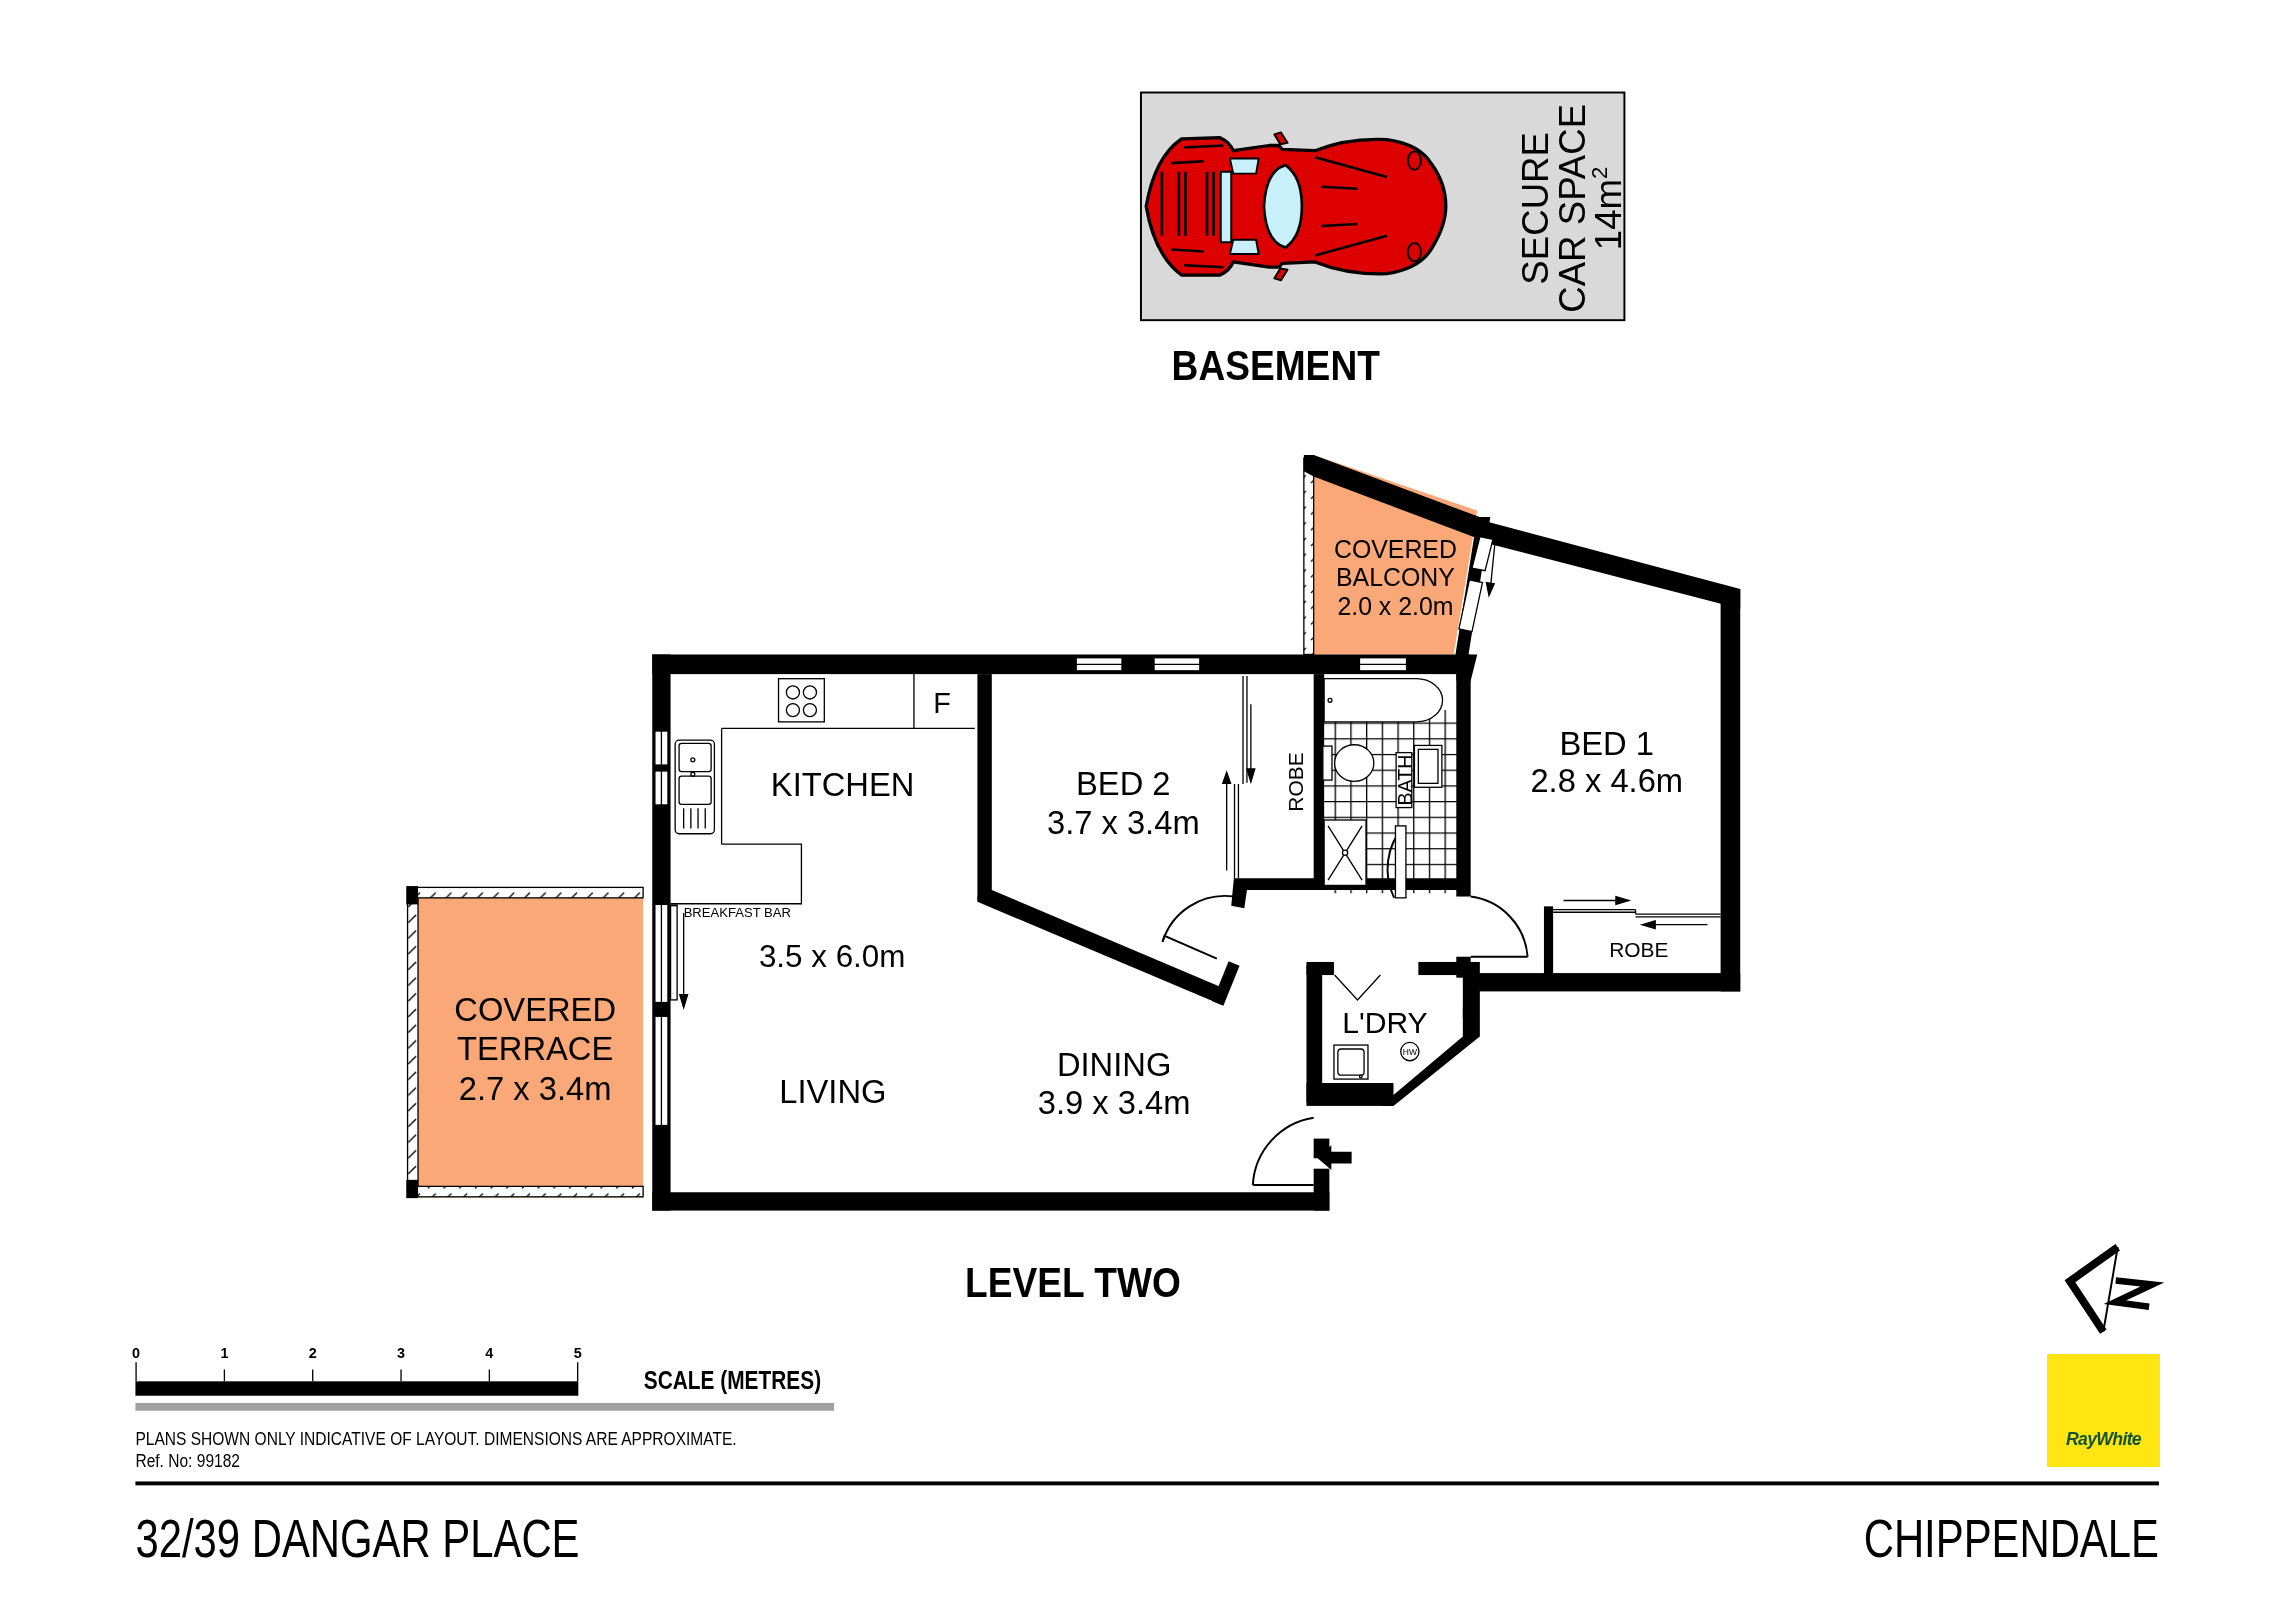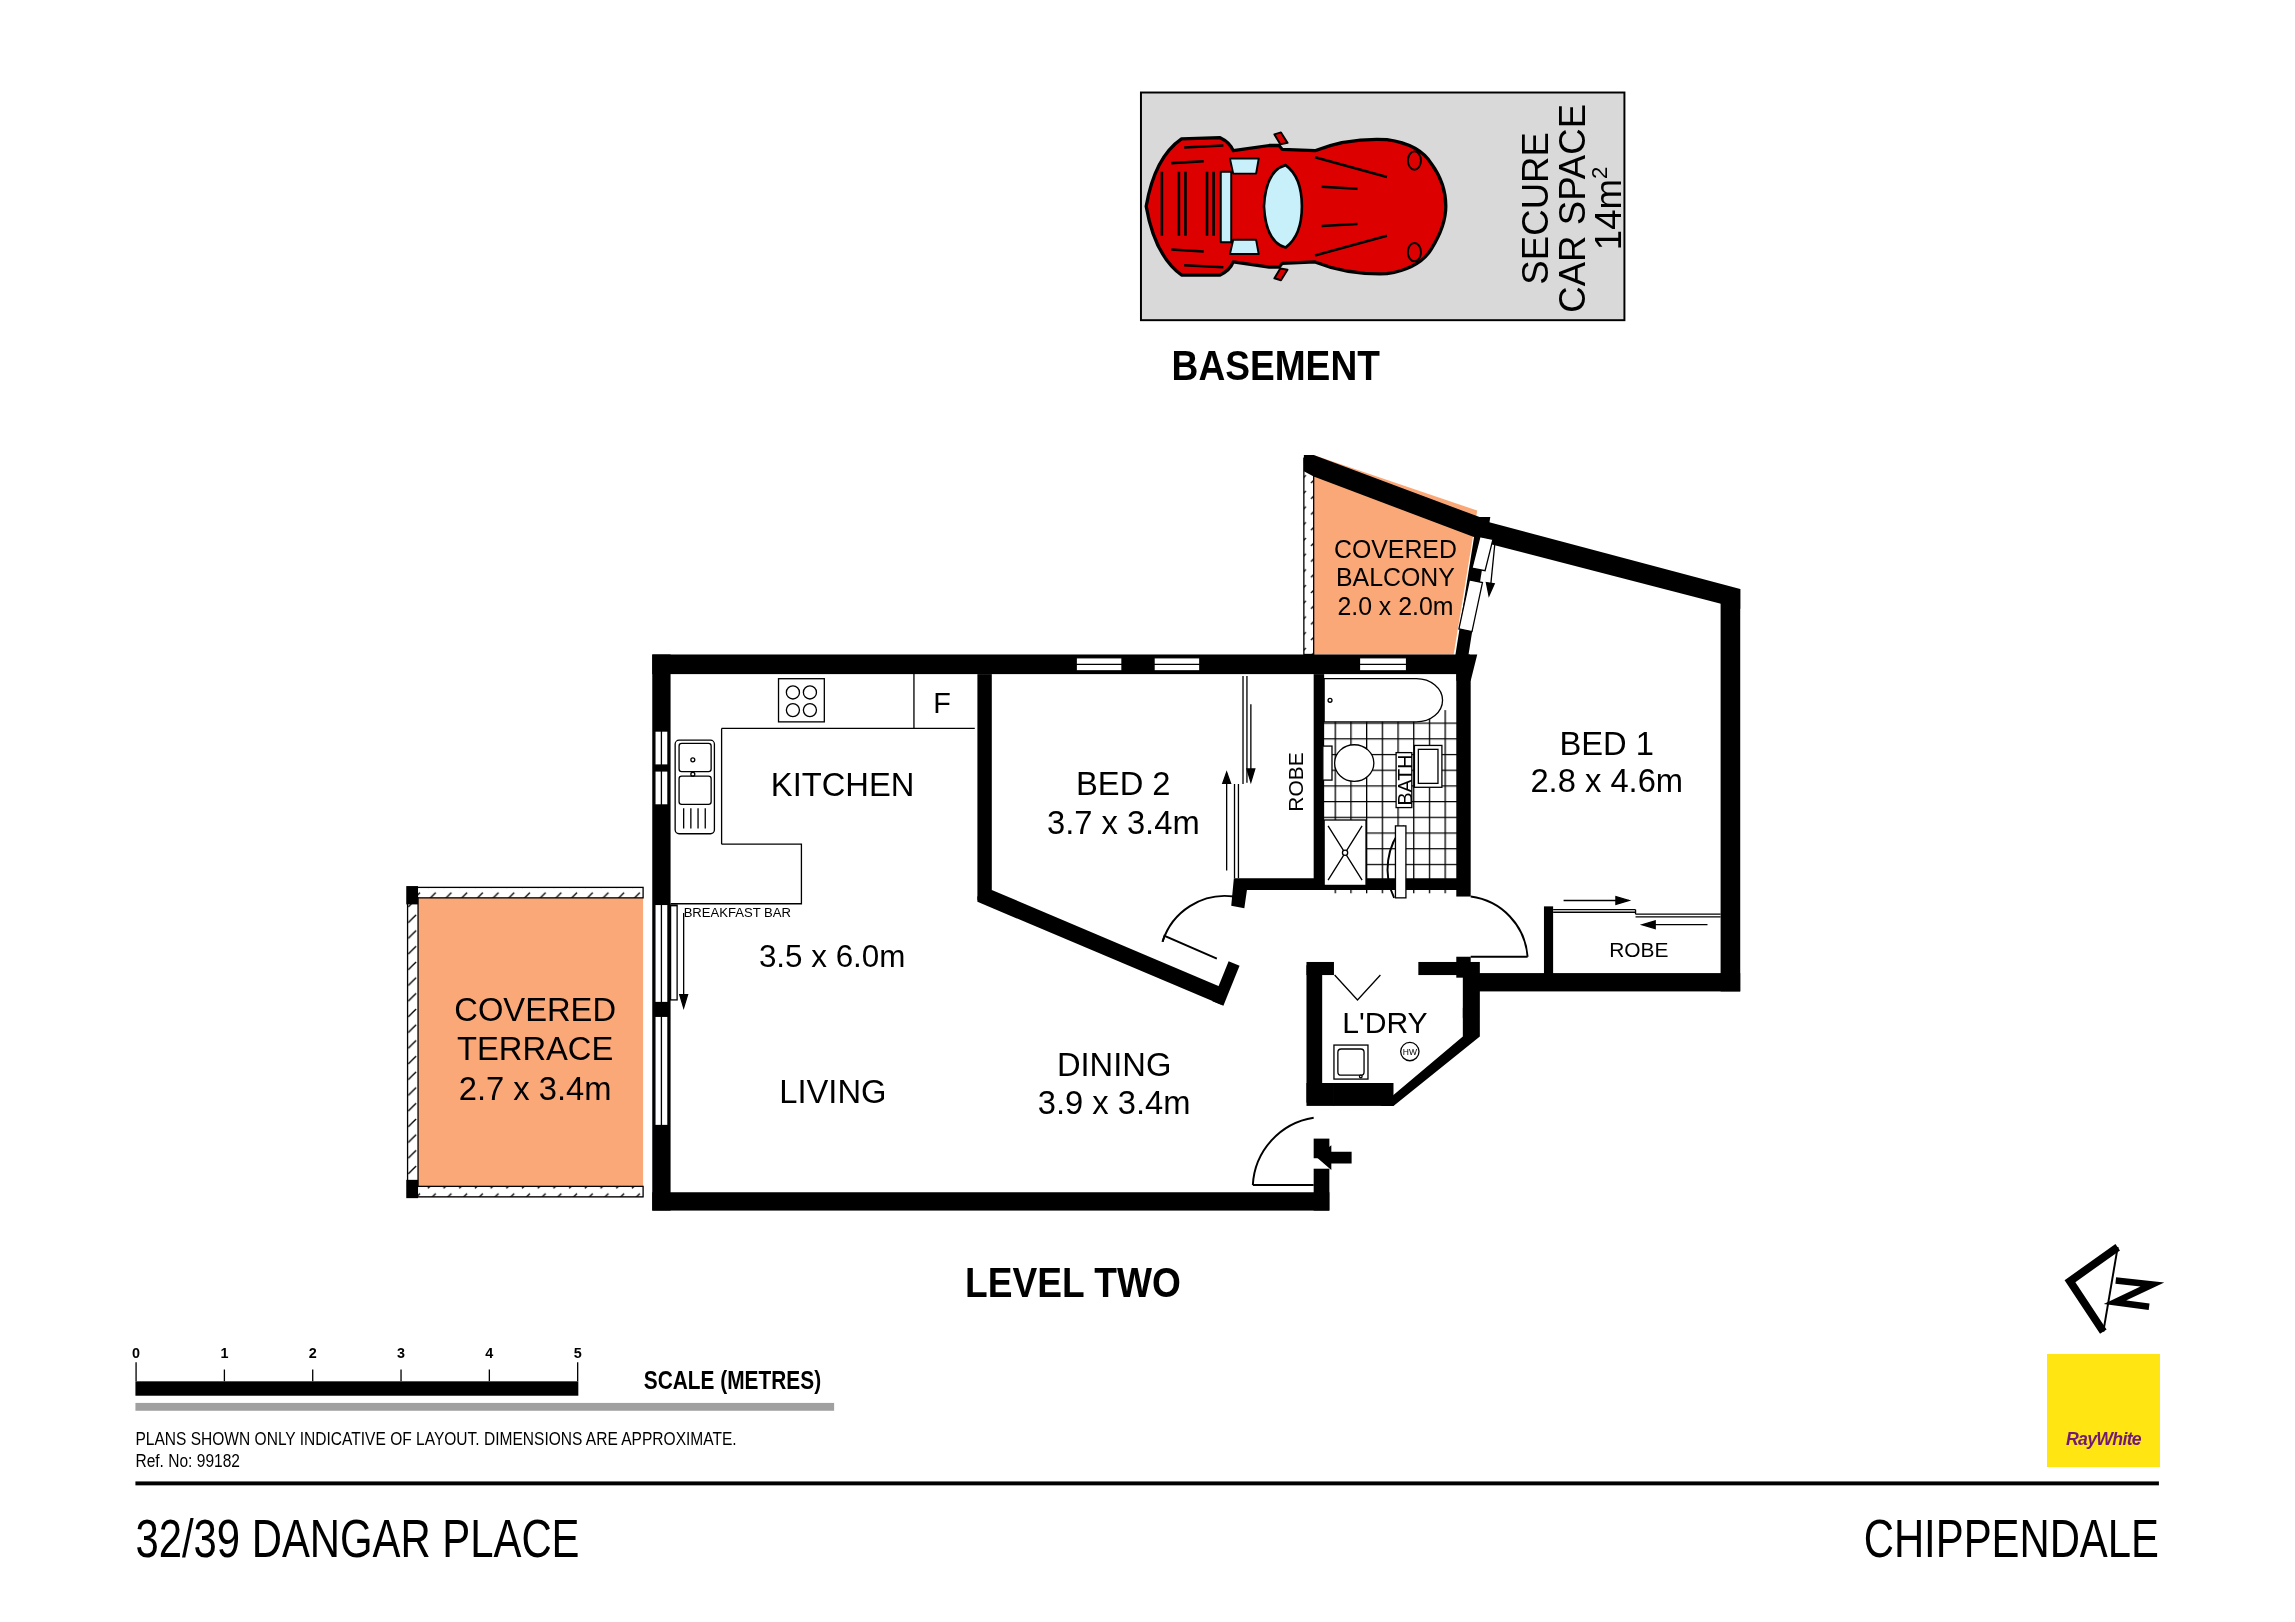--- a/index.html
+++ b/index.html
@@ -1,20 +1,20 @@
 <!DOCTYPE html>
 <html style="font-size:10.5px"><head>
 <meta charset="utf-8">
 <style>
   html,body{margin:0;padding:0;background:#fff;}
   body{width:2295px;height:1623px;position:relative;overflow:hidden;font-family:"Liberation Sans",sans-serif;}
   svg.plan{position:absolute;left:0;top:0;}
   .t{font-family:"Liberation Sans",sans-serif;fill:#000;}
   .logo{position:absolute;left:2047px;top:1354px;width:113px;height:113px;background:#FFE512;}
-  .logo span{position:absolute;left:0;right:0;bottom:17px;text-align:center;font-family:"Liberation Sans",sans-serif;font-weight:bold;font-style:italic;font-size:17.7px;color:#701a75;letter-spacing:-0.7px;}
+  .logo span{position:absolute;left:0;right:0;bottom:17px;text-align:center;font-family:"Liberation Sans",sans-serif;font-weight:bold;font-style:italic;font-size:17.7px;color:#14532d;letter-spacing:-0.7px;}
 </style>
 </head>
 <body>
 
 <svg class="plan" width="2295" height="1623" viewBox="0 0 3508 2480" xmlns="http://www.w3.org/2000/svg">
   <defs>
     <pattern id="hatchV" width="20" height="24" patternUnits="userSpaceOnUse">
       <rect width="20" height="24" fill="#fff"></rect>
       <line x1="4" y1="18" x2="16" y2="6" stroke="#000" stroke-width="2"></line>
     </pattern>

